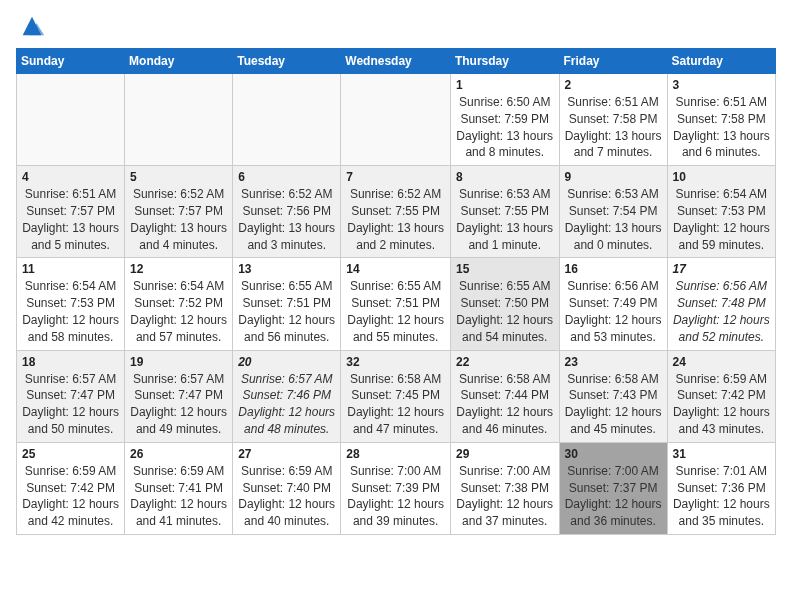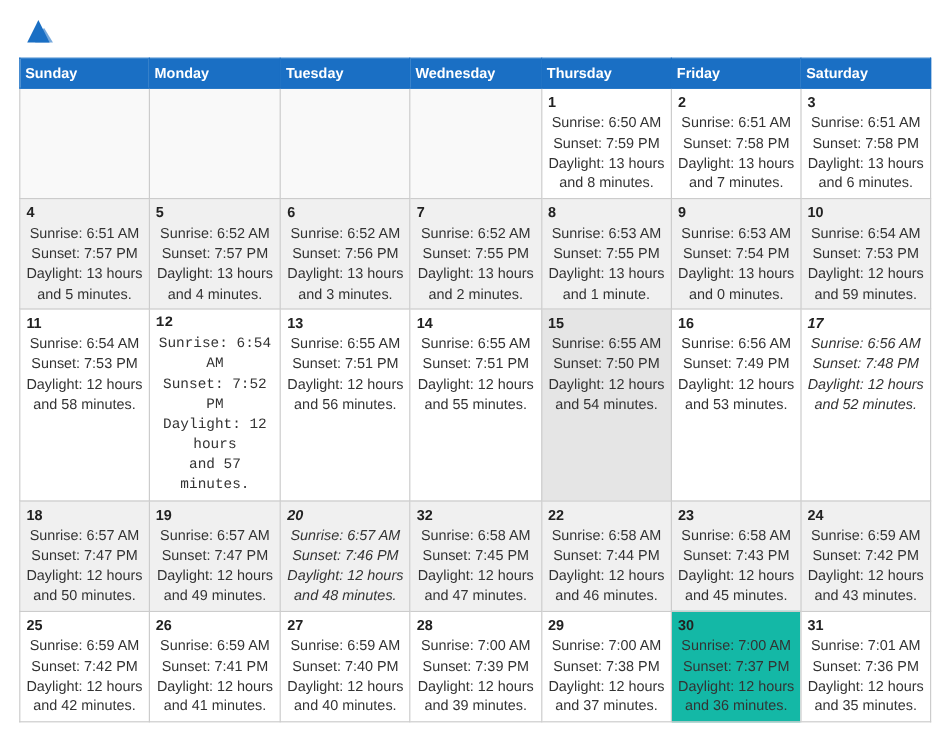--- a/index.html
+++ b/index.html
@@ -211,21 +211,21 @@
         </td>
       </tr>
       <tr>
         <td style="background: rgb(255, 255, 255);">
           <span class="day-number">11</span>
           <div class="day-info" style="white-space: pre-line;">Sunrise: 6:54 AM
 Sunset: 7:53 PM
 Daylight: 12 hours
 and 58 minutes.</div>
         </td>
-        <td style="background: rgb(255, 255, 255); font-family: Liberation Mono, monospace;">
+        <td style="background: rgb(255, 255, 255);">
           <span class="day-number">12</span>
           <div class="day-info" style="white-space: pre-line;">Sunrise: 6:54 AM
 Sunset: 7:52 PM
 Daylight: 12 hours
 and 57 minutes.</div>
         </td>
         <td style="background: rgb(255, 255, 255);">
           <span class="day-number">13</span>
           <div class="day-info" style="white-space: pre-line;">Sunrise: 6:55 AM
 Sunset: 7:51 PM
@@ -341,21 +341,21 @@
 Daylight: 12 hours
 and 39 minutes.</div>
         </td>
         <td style="background: rgb(255, 255, 255);">
           <span class="day-number">29</span>
           <div class="day-info" style="white-space: pre-line;">Sunrise: 7:00 AM
 Sunset: 7:38 PM
 Daylight: 12 hours
 and 37 minutes.</div>
         </td>
-        <td style="background: #14b8a6; margin-left: 48px;">
+        <td style="background: #a3a3a3; margin-left: 48px;">
           <span class="day-number">30</span>
           <div class="day-info" style="white-space: pre-line;">Sunrise: 7:00 AM
 Sunset: 7:37 PM
 Daylight: 12 hours
 and 36 minutes.</div>
         </td>
         <td style="background: rgb(255, 255, 255);">
           <span class="day-number">31</span>
           <div class="day-info" style="white-space: pre-line;">Sunrise: 7:01 AM
 Sunset: 7:36 PM

